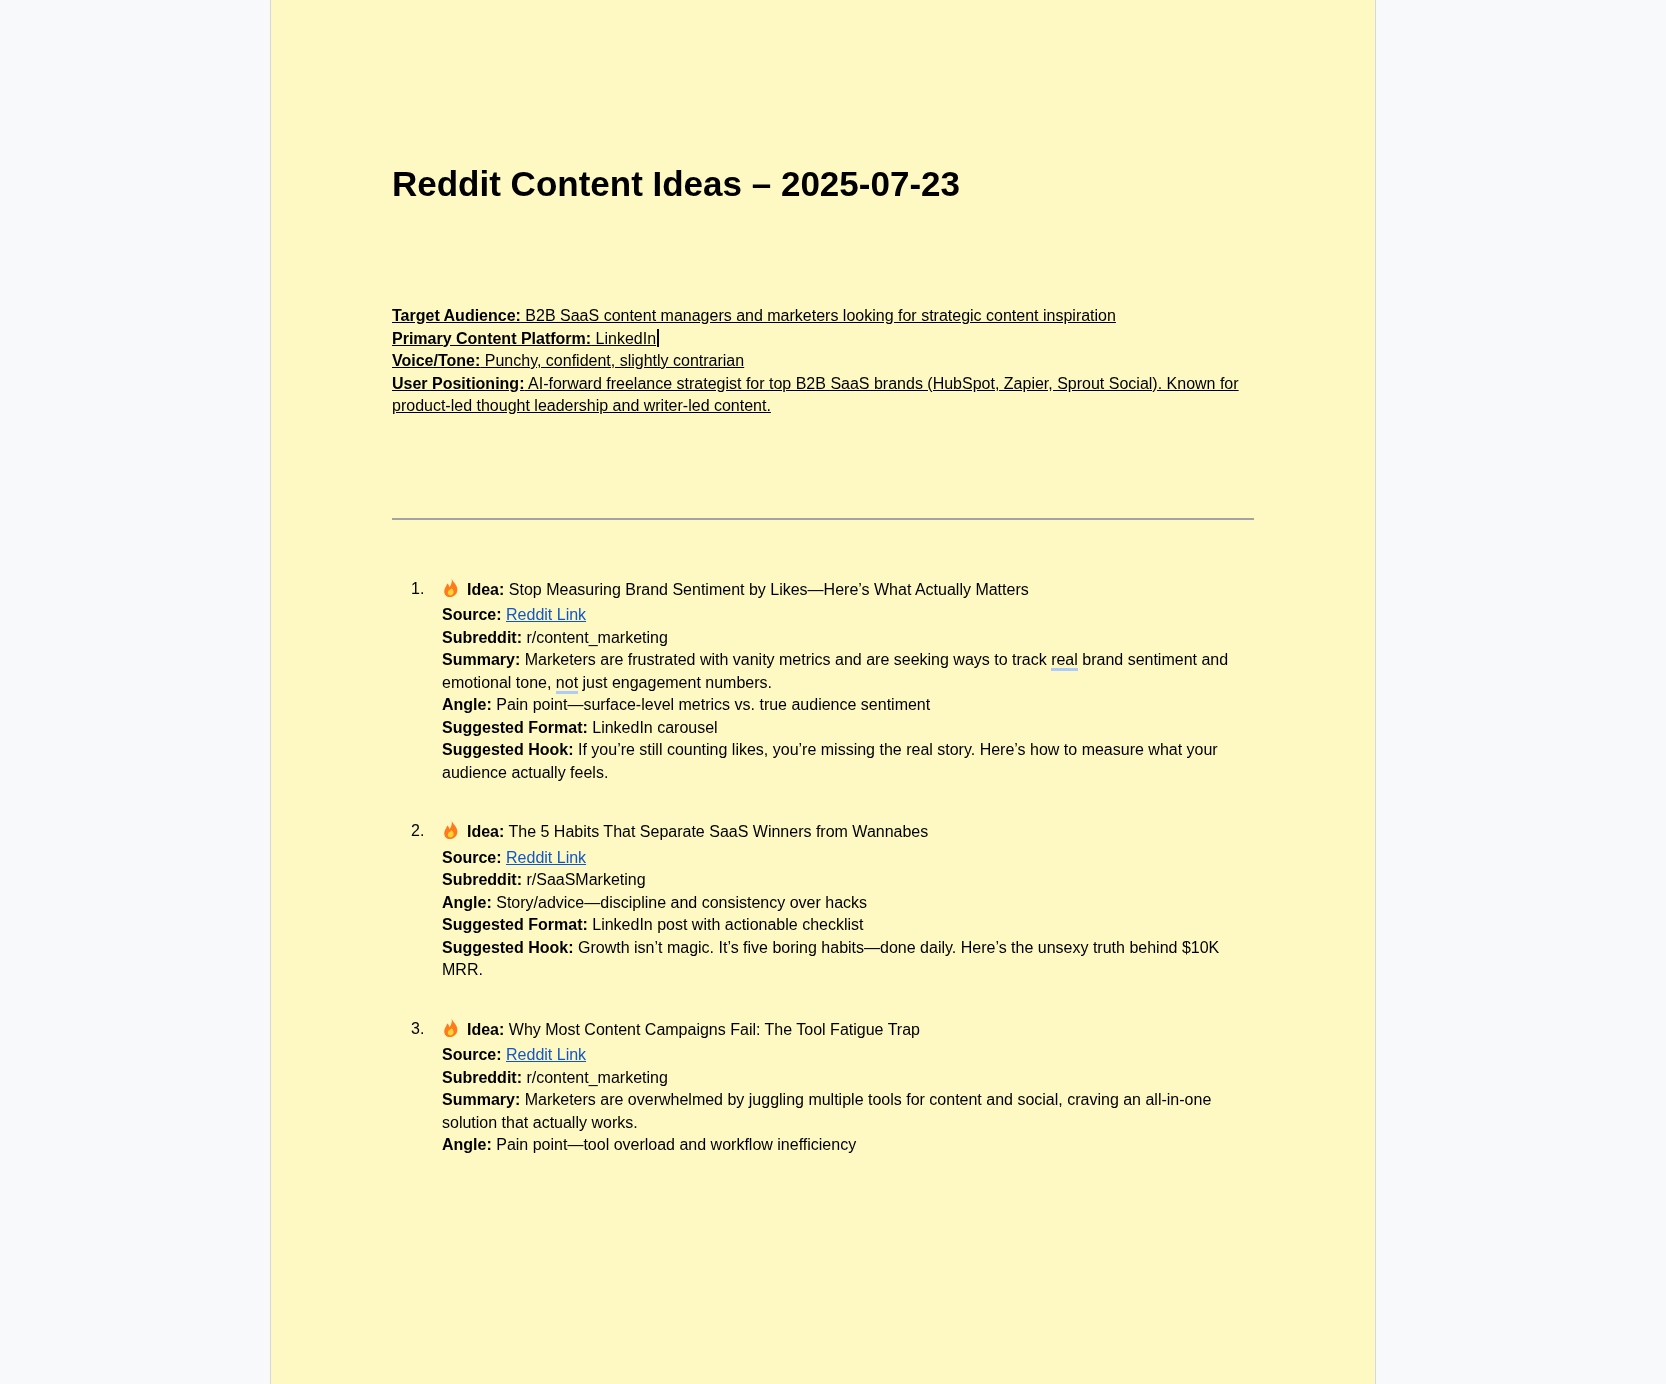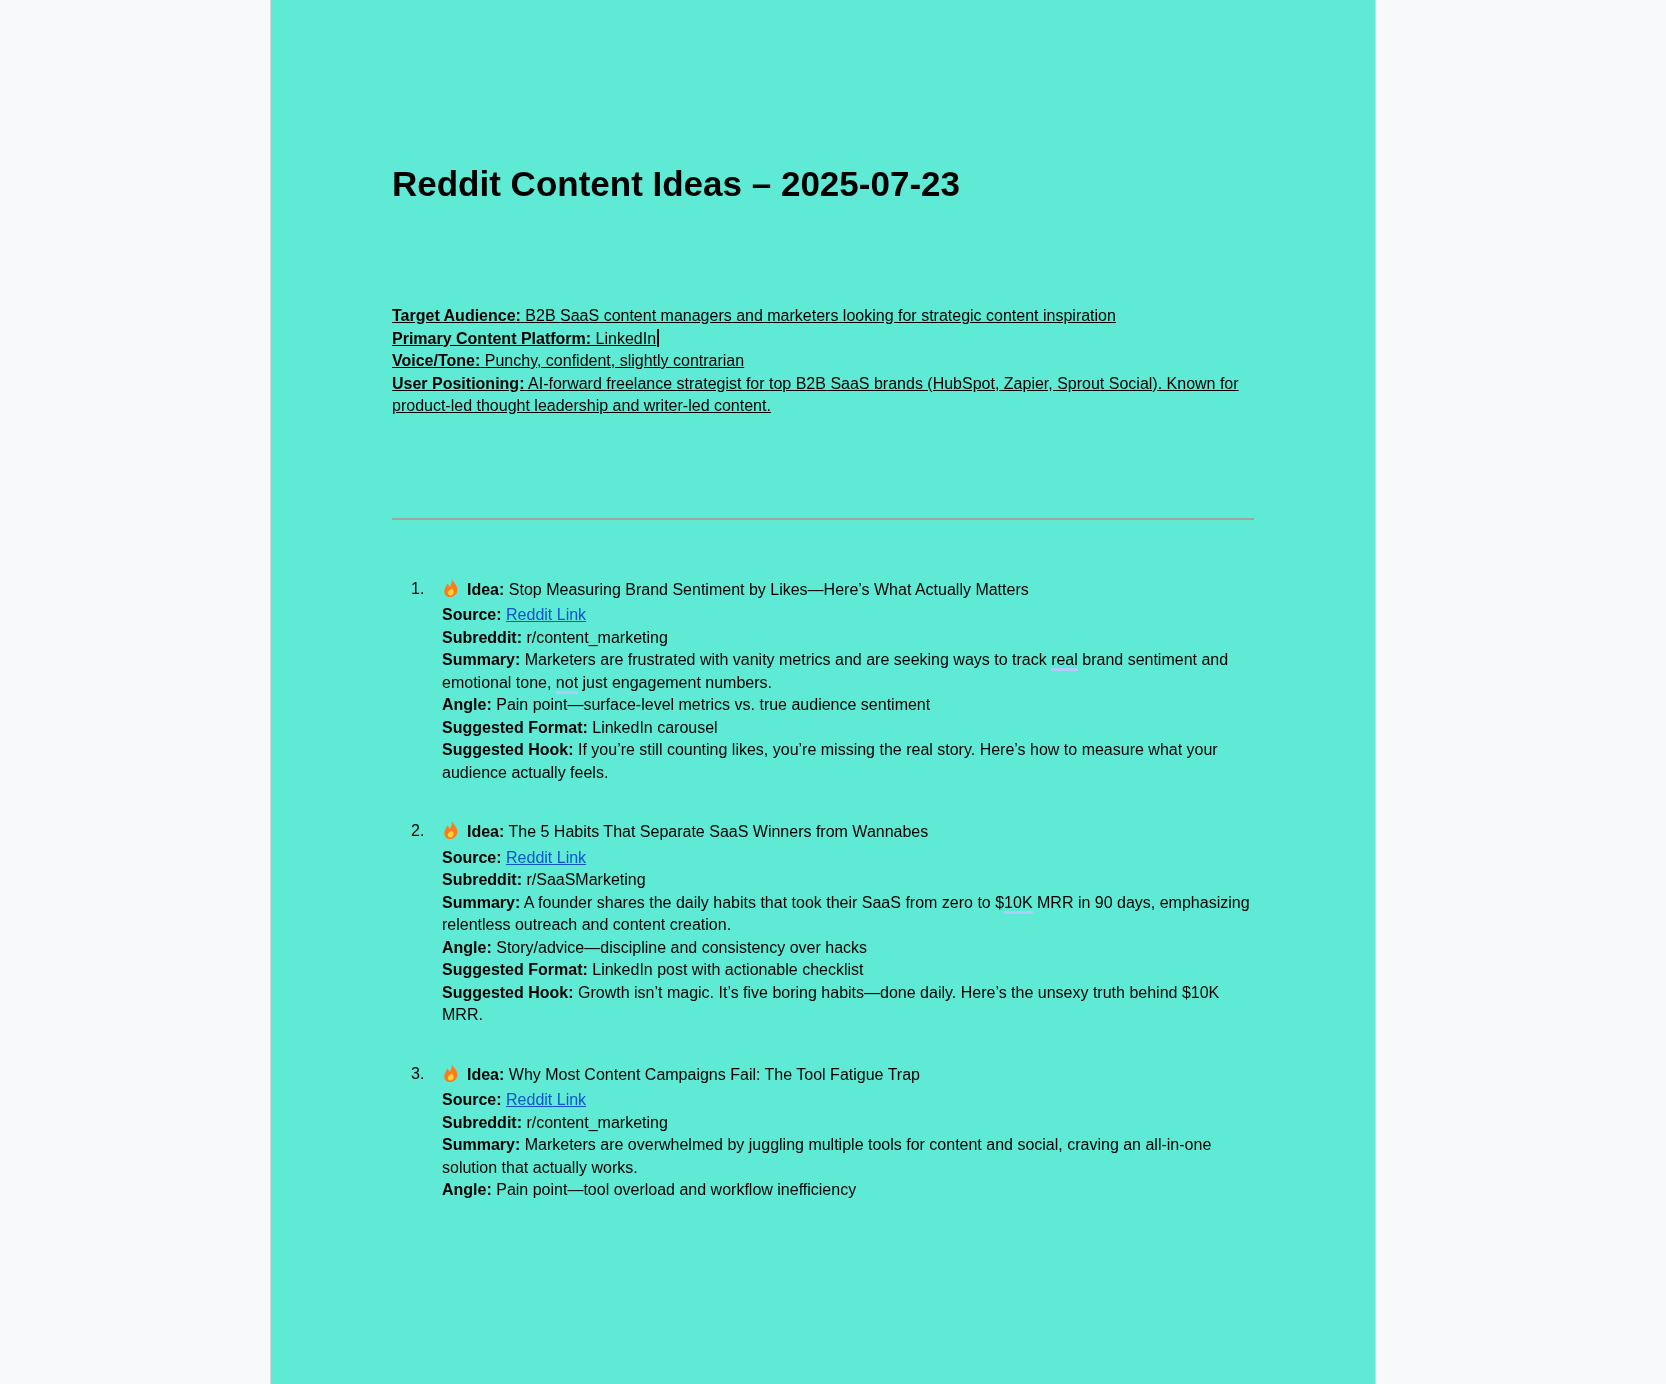--- a/index.html
+++ b/index.html
@@ -4,21 +4,21 @@
 <style>
   html,body{margin:0;padding:0;}
   body{
     width:1666px;height:1384px;overflow:hidden;
     background:#f8f9fa;
     font-family:"Liberation Sans","DejaVu Sans",sans-serif;
     color:#000;
   }
   .page{
     position:absolute;top:0;left:270px;width:1106px;height:1384px;
-    background:#5eead4;
+    background:#fef9c3;
     border-left:1px solid #d5d7da;border-right:1px solid #d5d7da;
     box-sizing:border-box;
   }
   .content{
     width:862px;margin:0 auto;
   }
   h1.doc-title{
     margin:163px 0 0 0;
     font-size:35px;line-height:42px;font-weight:700;color:#000;
     letter-spacing:0;
@@ -87,21 +87,20 @@
             <p class="idea-line"><b>Suggested Hook:</b><span> If you’re still counting likes, you’re missing the real story. Here’s how to measure what your audience actually feels.</span></p>
           </div>
           <div class="idea-item">
             <span class="item-number">2.</span>
             <p class="idea-line"><span class="icon-wrap"><svg width="19" height="20" viewBox="0 0 14 16" aria-hidden="true">
                   <path d="M7.2 0.2 C7.6 2.8 10.3 4.3 11.3 7.1 C12.4 10.2 11.2 13.7 7.6 14.9 C4 16.1 1 13.7 1.2 10.4 C1.35 8 3.1 6.4 3.6 4.4 C4.7 5.2 5.2 6.2 5.3 7.3 C6.9 5.9 7.5 3 7.2 0.2 Z" fill="#ff7a1a"></path>
                   <path d="M7.1 8.2 C8.4 9.4 9.1 11 8.5 12.4 C7.9 13.9 6 14.4 4.9 13.6 C3.8 12.8 3.8 11.3 4.6 10.2 C5.4 9.2 6.6 9 7.1 8.2 Z" fill="#ffd335"></path>
                 </svg></span><b>Idea:</b><span> The 5 Habits That Separate SaaS Winners from Wannabes</span></p>
             <p class="idea-line"><b>Source:</b> <a class="doc-link" href="#" style="color: rgb(17, 85, 204);">Reddit Link</a></p>
             <p class="idea-line"><b>Subreddit:</b><span> r/SaaSMarketing</span></p>
-            <p class="idea-line"><b>Summary:</b> <span>A founder shares the daily habits that took their SaaS from zero to $</span><span class="suggest-underline" style="border-bottom-color: rgb(174, 203, 250);">10K</span><span> MRR in 90 days, emphasizing relentless outreach and content creation.</span></p>
             <p class="idea-line"><b>Angle:</b><span> Story/advice—discipline and consistency over hacks</span></p>
             <p class="idea-line"><b>Suggested Format:</b><span> LinkedIn post with actionable checklist</span></p>
             <p class="idea-line"><b>Suggested Hook:</b><span> Growth isn’t magic. It’s five boring habits—done daily. Here’s the unsexy truth behind $10K MRR.</span></p>
           </div>
           <div class="idea-item">
             <span class="item-number">3.</span>
             <p class="idea-line"><span class="icon-wrap"><svg width="19" height="20" viewBox="0 0 14 16" aria-hidden="true">
                   <path d="M7.2 0.2 C7.6 2.8 10.3 4.3 11.3 7.1 C12.4 10.2 11.2 13.7 7.6 14.9 C4 16.1 1 13.7 1.2 10.4 C1.35 8 3.1 6.4 3.6 4.4 C4.7 5.2 5.2 6.2 5.3 7.3 C6.9 5.9 7.5 3 7.2 0.2 Z" fill="#ff7a1a"></path>
                   <path d="M7.1 8.2 C8.4 9.4 9.1 11 8.5 12.4 C7.9 13.9 6 14.4 4.9 13.6 C3.8 12.8 3.8 11.3 4.6 10.2 C5.4 9.2 6.6 9 7.1 8.2 Z" fill="#ffd335"></path>
                 </svg></span><b>Idea:</b><span> Why Most Content Campaigns Fail: The Tool Fatigue Trap</span></p>

